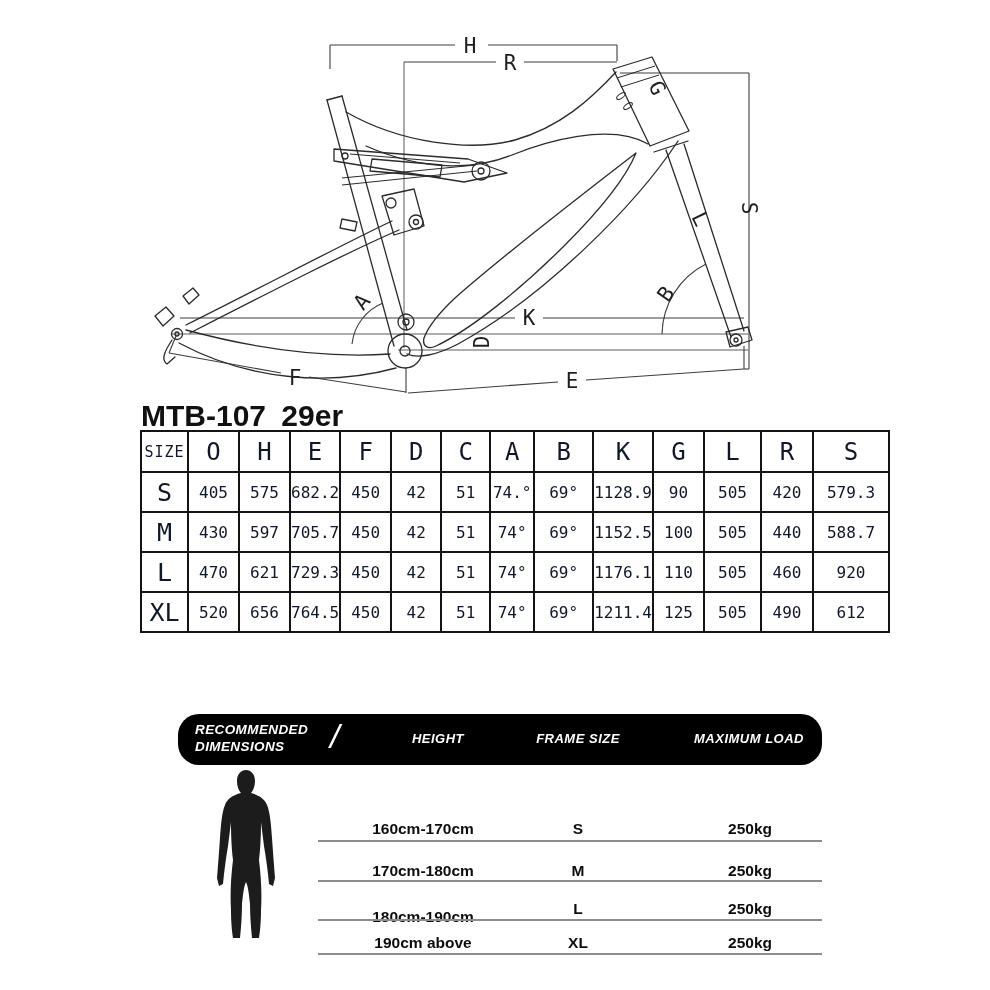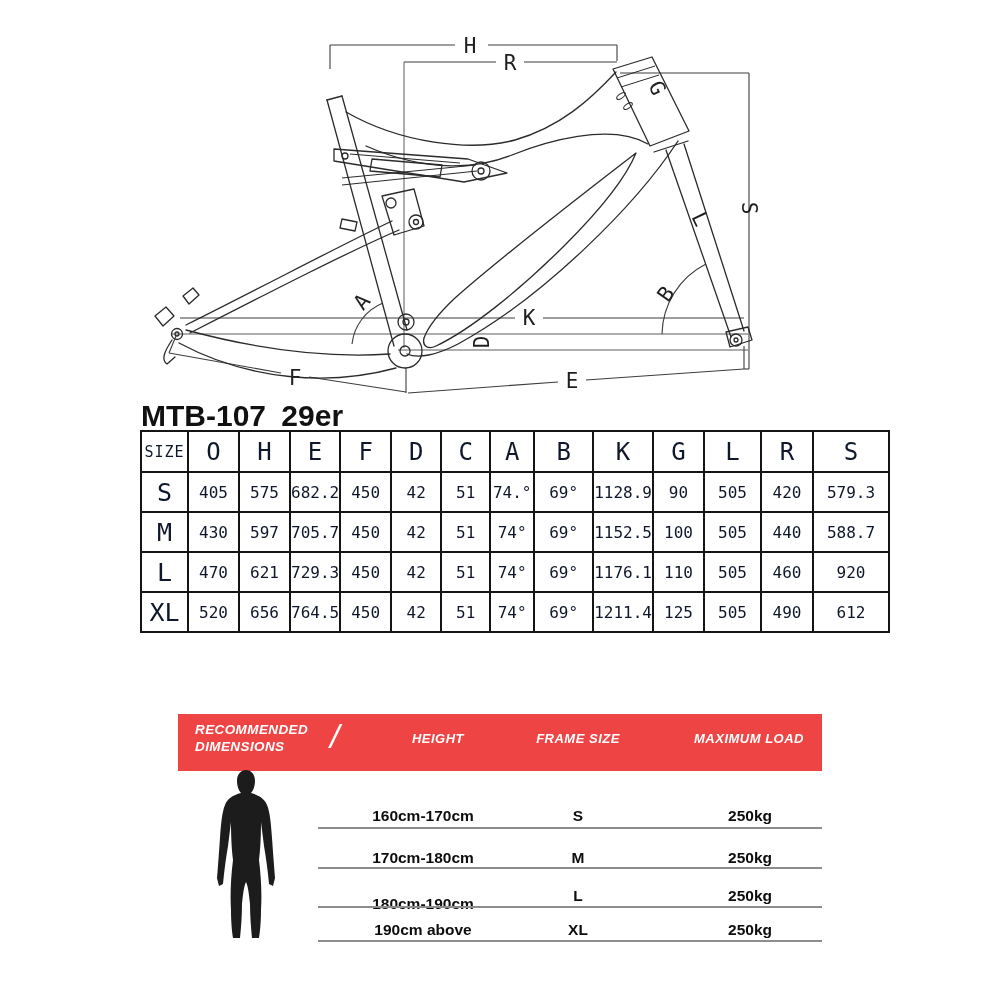--- a/index.html
+++ b/index.html
@@ -27,35 +27,35 @@
   }
   .geometry-table th,.geometry-table td{
     border:2px solid #141414;text-align:center;vertical-align:middle;padding:0;overflow:hidden;
   }
   .dim-head{font-weight:400;font-size:24px;height:39px;}
   .size-head{font-weight:400;font-size:15px;letter-spacing:1px;}
   .size-cell{font-weight:400;font-size:25px;height:38px;}
   .val-cell{font-weight:400;font-size:16px;margin-left:28px;}
   
   .rec-bar{
-    position:absolute;left:178px;top:714px;width:644px;height:57px;background:#ef4444;color:#fff;
+    position:absolute;left:178px;top:714px;width:644px;height:51px;background:#000000;color:#fff;border-radius:21px;
   }
   .rec-title{
     position:absolute;left:17px;top:7px;font-style:italic;font-weight:700;
     font-size:13.5px;line-height:17px;letter-spacing:0.4px;white-space:pre-line;
   }
   .rec-slash{position:absolute;left:152px;top:3px;font-style:italic;font-weight:400;font-size:34px;}
   .rec-col{
     position:absolute;top:17px;text-align:center;font-style:italic;font-weight:700;
     font-size:13px;letter-spacing:0.5px;
   }
   .rec-col.c1{left:208px;width:104px;text-align:center;}
   .rec-col.c2{left:340px;width:120px;}
   .rec-col.c3{left:500px;width:142px;}
-  .rec-area{position:absolute;left:0;top:0;width:990px;height:718px;pointer-events:none;}
+  .rec-area{position:absolute;left:0;top:13px;width:990px;height:718px;pointer-events:none;}
   .rec-cell{
     position:absolute;text-align:center;font-weight:700;font-size:15.5px;color:#0d0d0d;
     white-space:nowrap;
   }
   .rec-cell.h{left:318px;width:210px;}
   .rec-cell.f{left:530px;width:96px;}
   .rec-cell.l{left:680px;width:140px;}
   .rec-line{position:absolute;left:318px;width:504px;height:2px;background:#8d8d8d;}
   .sil-svg{position:absolute;left:205px;top:763px;}
 </style>

